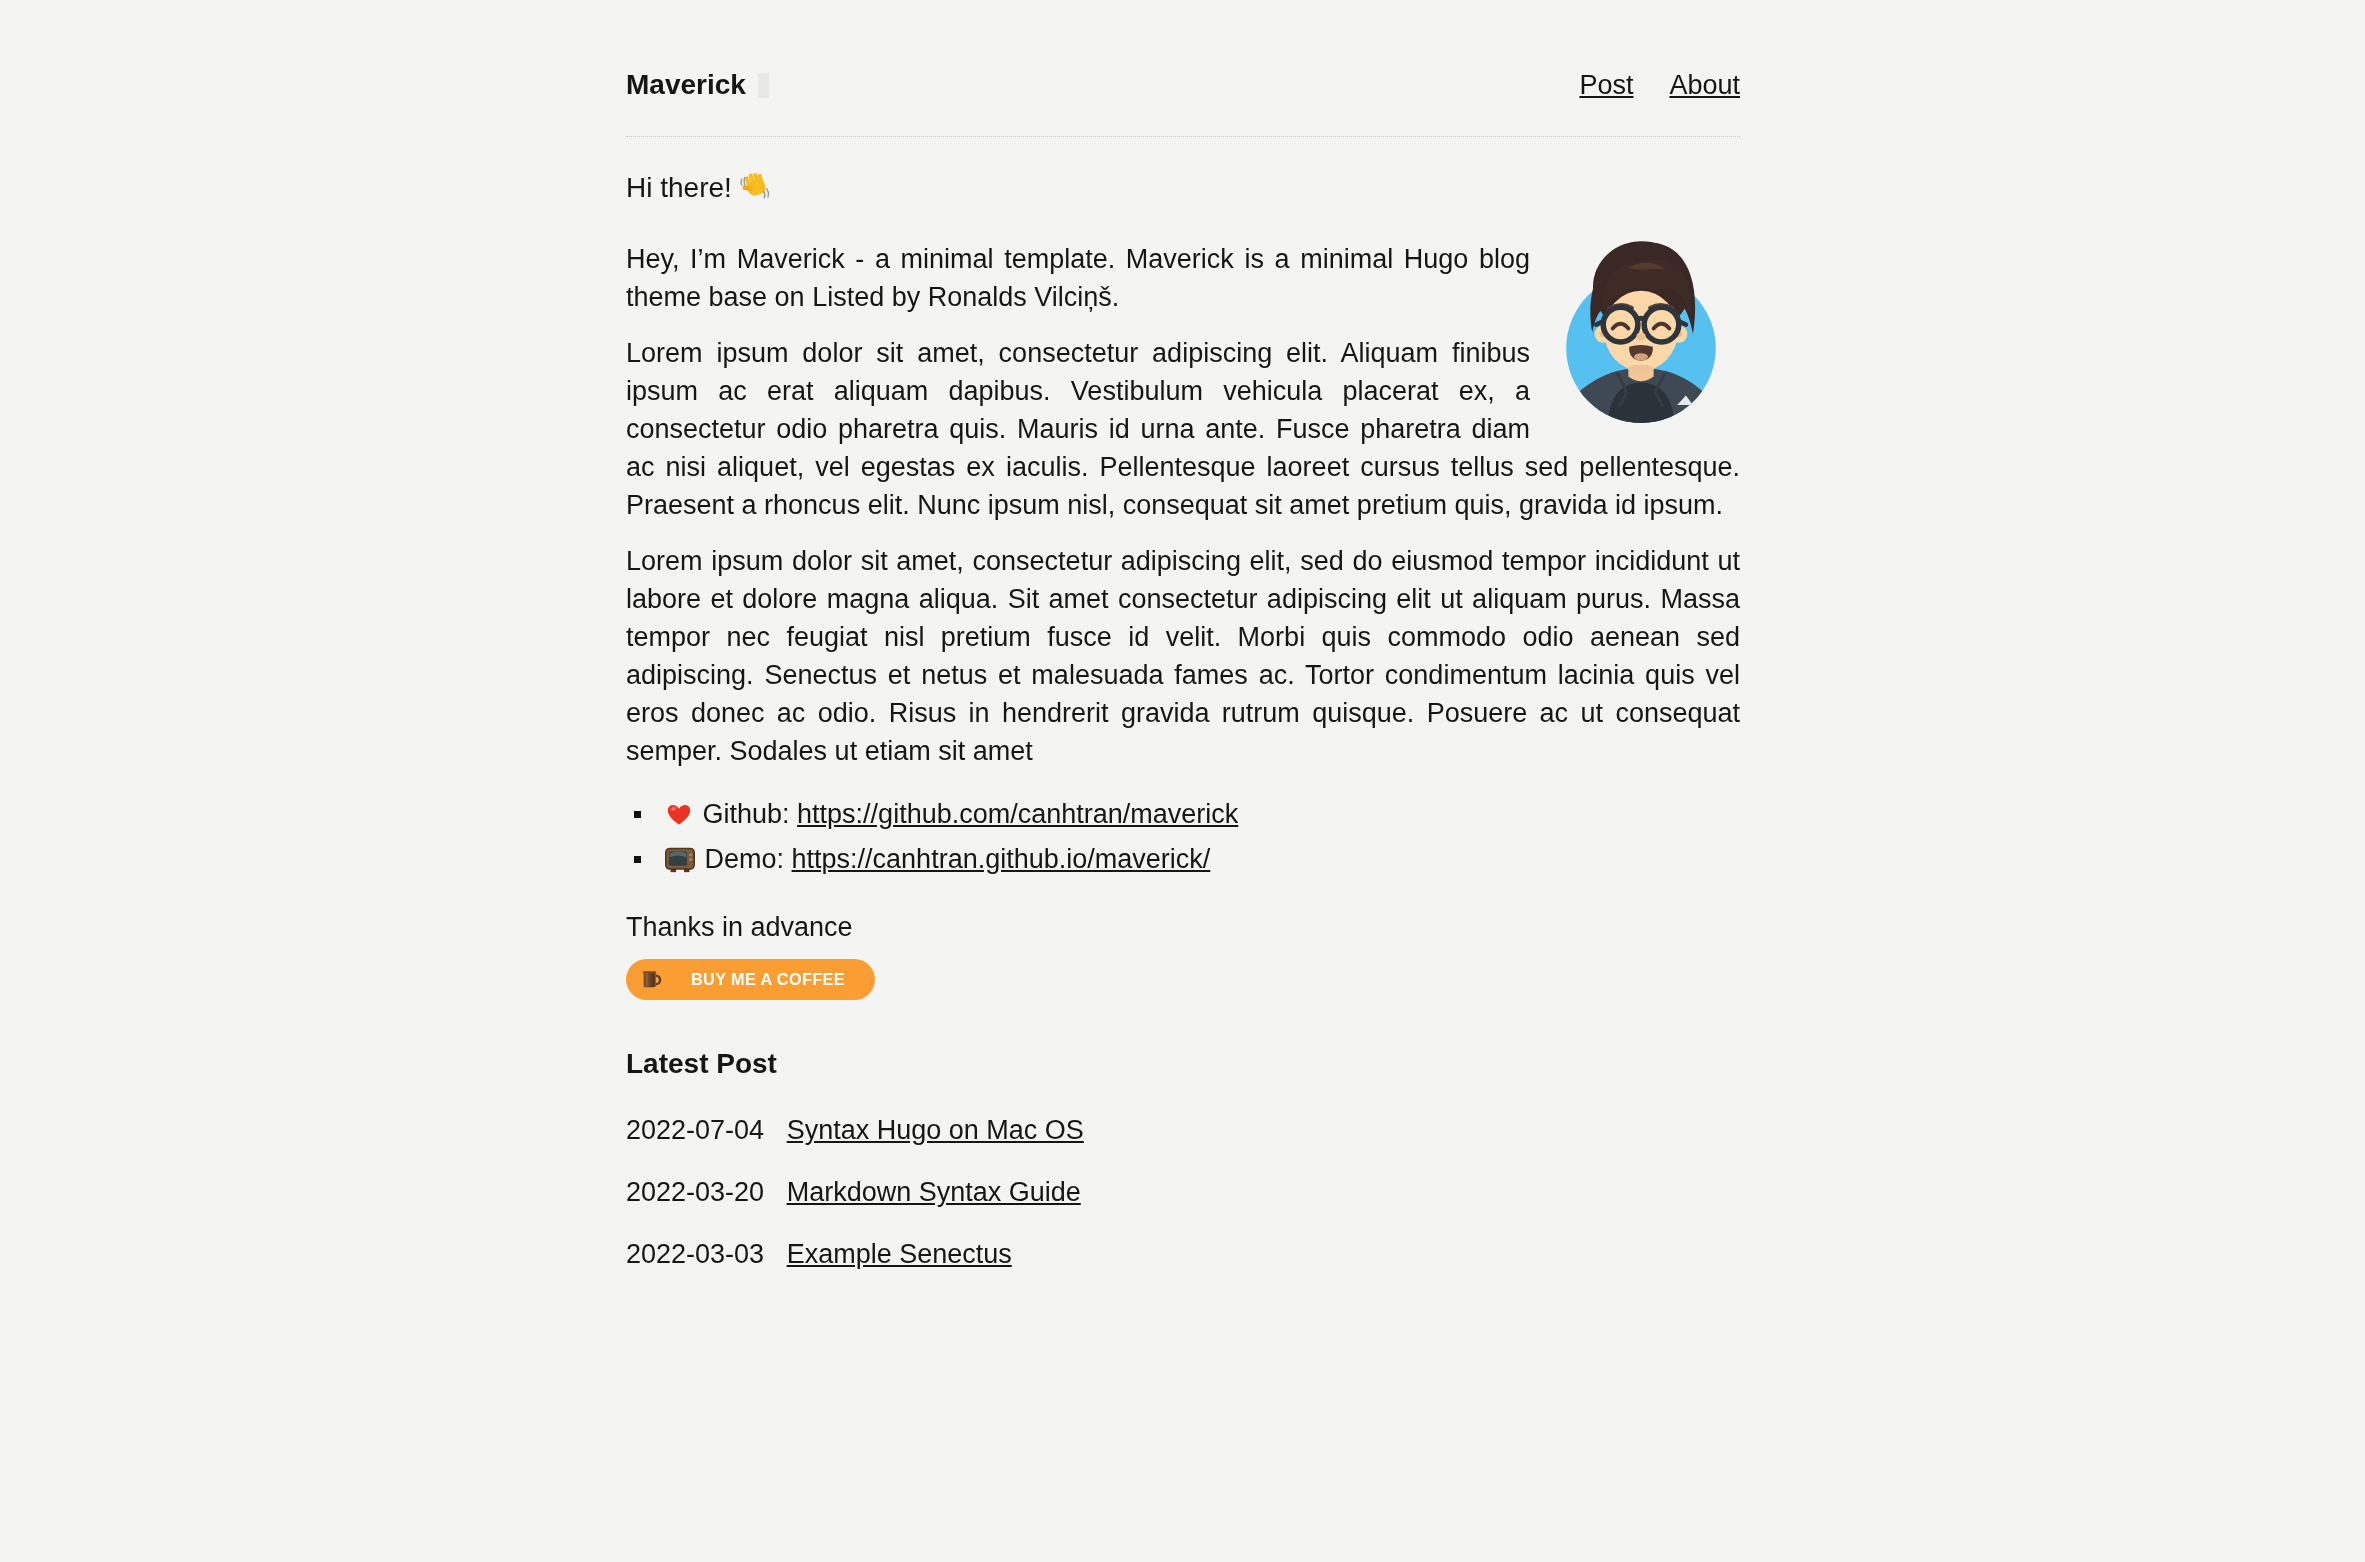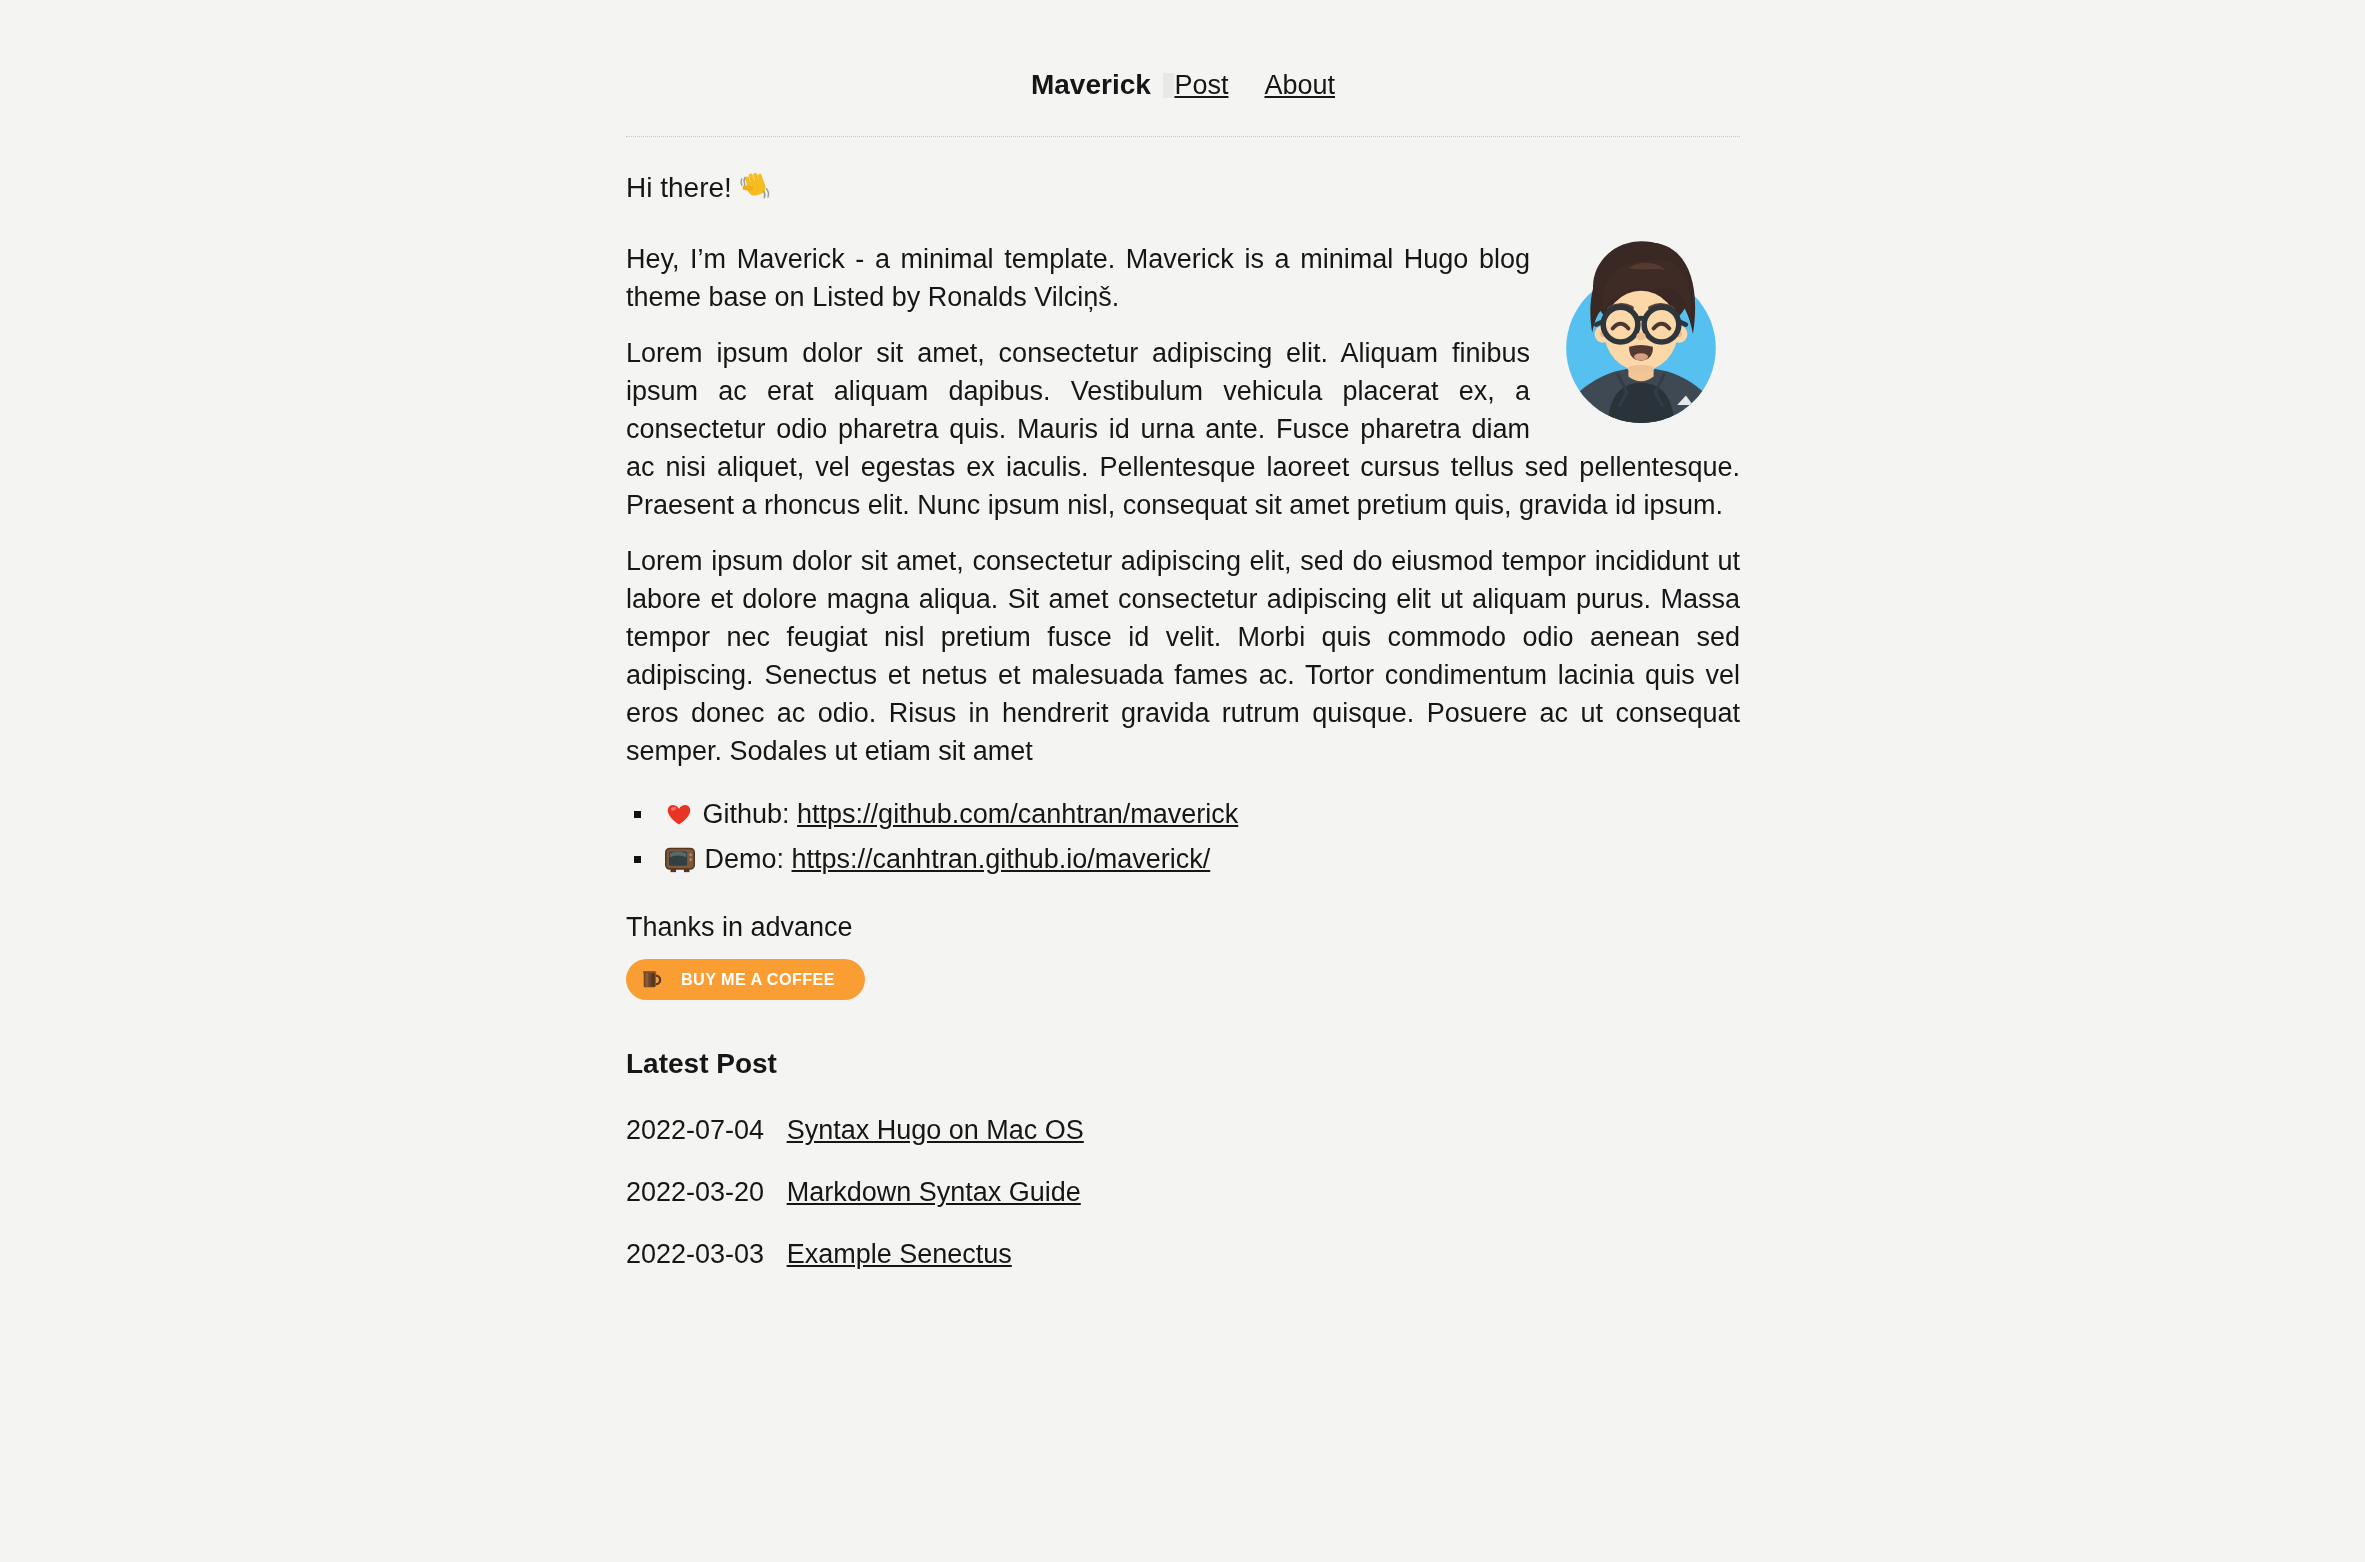--- a/index.html
+++ b/index.html
@@ -16,21 +16,21 @@
   }
   .container {
     width: 1114px;
     margin: 0 auto;
     padding-top: 69px;
   }
 
   
   header.site-header {
     display: flex;
-    justify-content: center;
+    justify-content: space-between;
     align-items: baseline;
     padding-bottom: 35px;
     border-bottom: 1.6px dotted #c8c8c5;
   }
   .brand { display: inline-flex; align-items: center; }
   .site-title {
     font-size: 28px;
     font-weight: 700;
     color: #161616;
     text-decoration: none;
@@ -98,21 +98,21 @@
     color: #161616;
     text-decoration: underline;
     cursor: pointer;
   }
 
   p.thanks { font-size: 27px; line-height: 38px; margin: 24.4px 0 0 0; }
 
   a.bmc-button {
     display: inline-flex;
     align-items: center;
-    gap: 17px;
+    gap: 27px;
     height: 41px;
     padding: 0 20.5px 0 12.6px;
     margin-top: 12.6px;
     background: #fa9d33;
     border-radius: 20.5px;
     color: #ffffff;
     font-size: 17.3px;
     font-weight: 700;
     letter-spacing: 0.4px;
     text-decoration: none;

